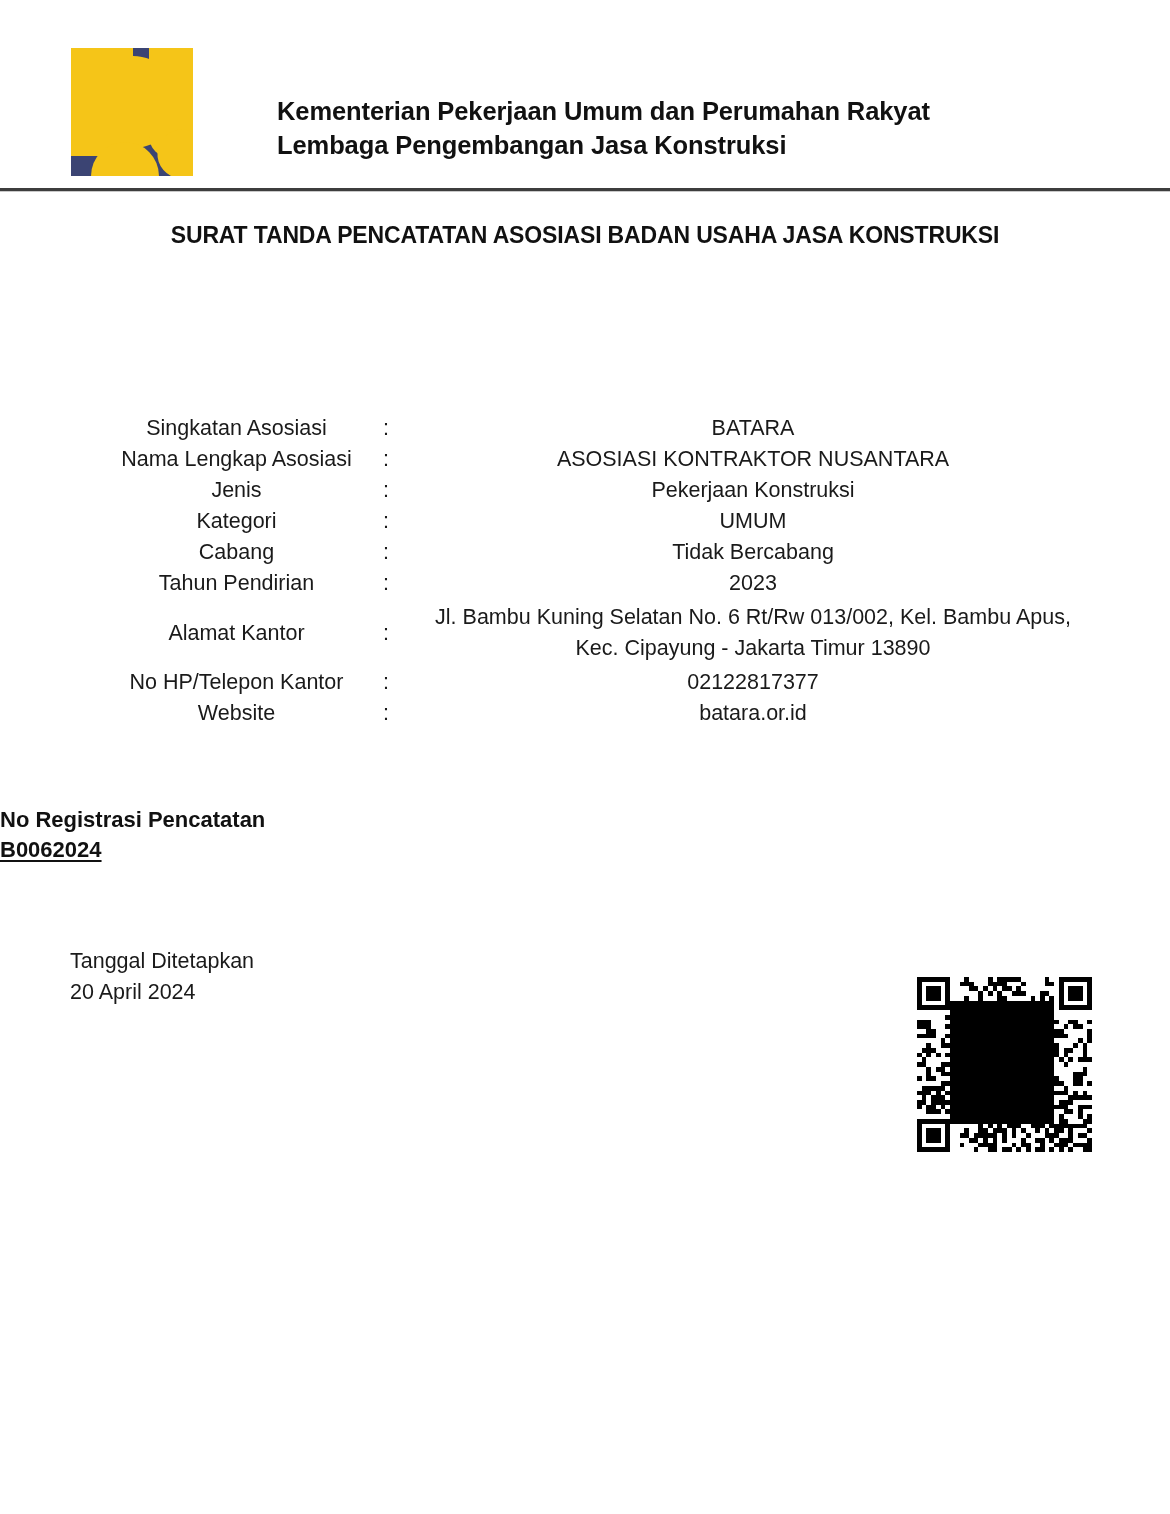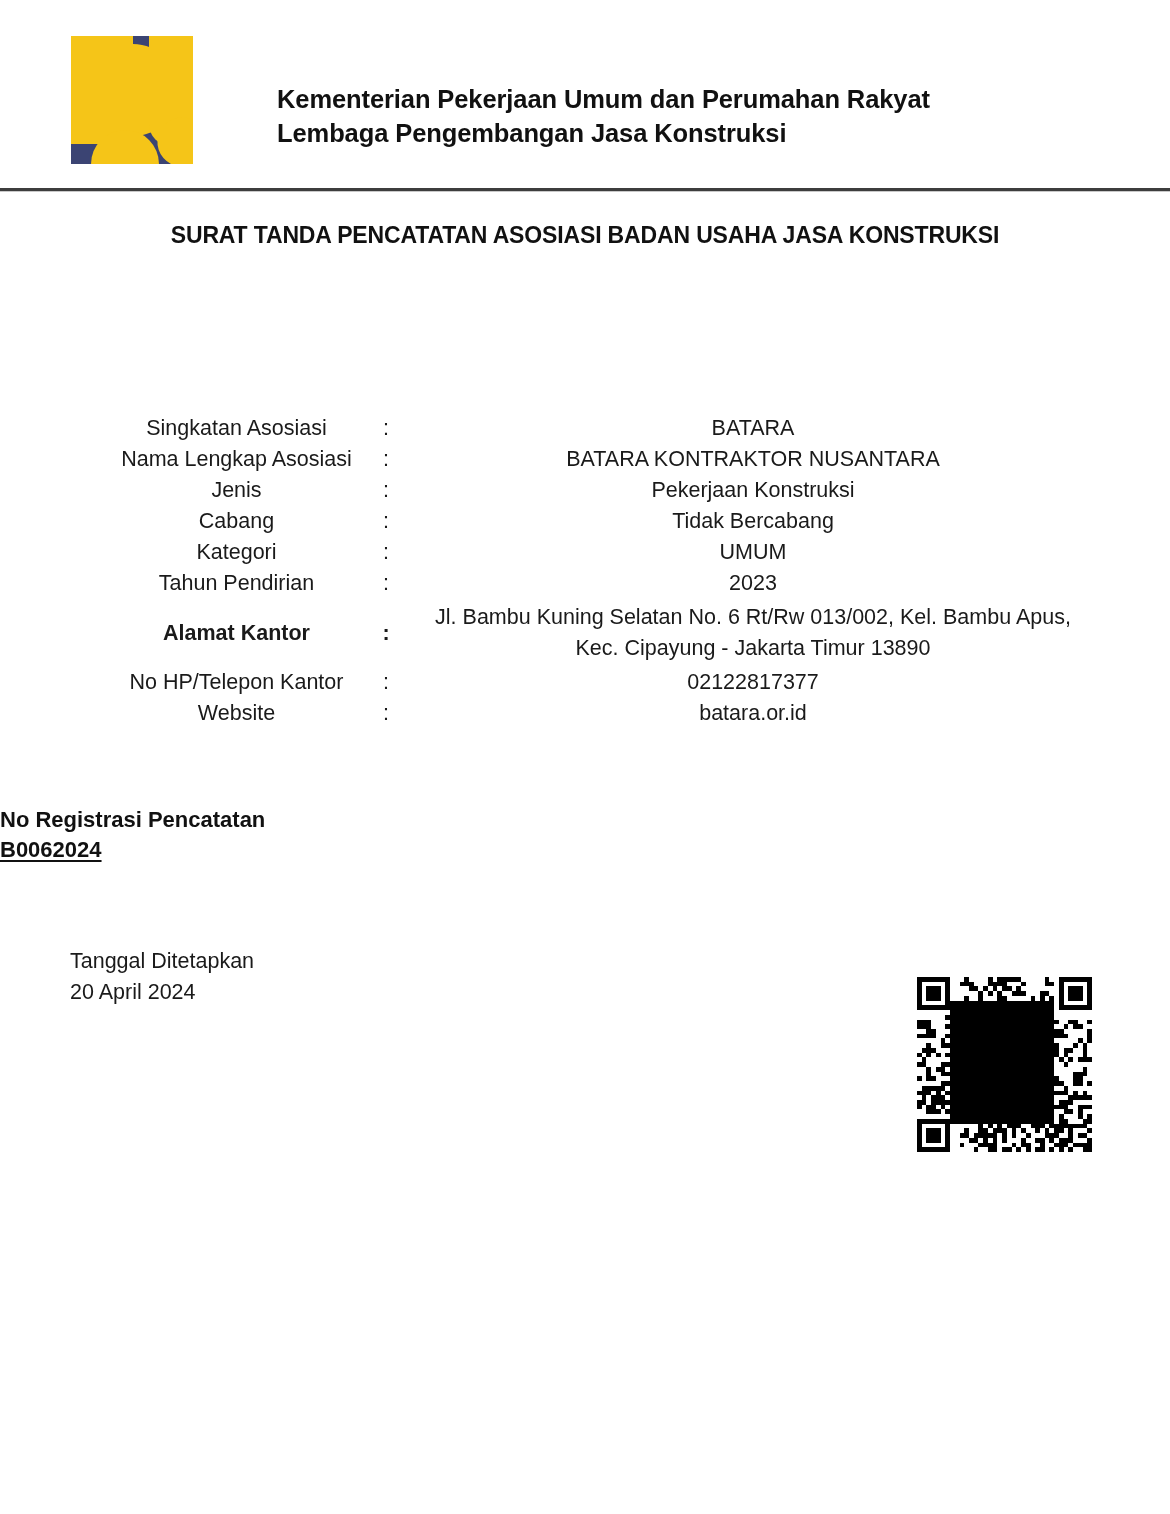--- a/index.html
+++ b/index.html
@@ -18,21 +18,21 @@
     height: 1514px;
     background: #ffffff;
     overflow: hidden;
     box-sizing: border-box;
   }
 
   
   .header {
     position: absolute;
     left: 0;
-    top: 0;
+    top: 12px;
     width: 1170px;
     height: 134px;
   }
   .logo {
     position: absolute;
     left: 71px;
     top: 36px;
     width: 122px;
     height: 128px;
   }
@@ -103,21 +103,21 @@
     padding: 0;
     color: #1a1a1a;
   }
   .fields tr.tall td { padding-top: 3px; padding-bottom: 3px; }
   .fld-label { width: 271px; white-space: nowrap; }
   .fld-sep   { width: 28px; }
   .fld-value { width: 706px; }
   .fld-value .addr-line { display: block; }
   
   .fields tr.tall .fld-label,
-  .fields tr.tall .fld-sep { padding-top: 19px; font-weight: bold; }
+  .fields tr.tall .fld-sep { padding-top: 19px; }
 
   
   .reg-block {
     position: absolute;
     left: 0;
     top: 805px;
     width: 998px;
     text-align: left;
   }
   .reg-caption {
@@ -192,36 +192,36 @@
   <table class="fields">
     <tbody>
       <tr>
         <td class="fld-label">Singkatan Asosiasi</td>
         <td class="fld-sep">:</td>
         <td class="fld-value">BATARA</td>
       </tr>
       <tr>
         <td class="fld-label">Nama Lengkap Asosiasi</td>
         <td class="fld-sep">:</td>
-        <td class="fld-value">BATARA KONTRAKTOR NUSANTARA</td>
+        <td class="fld-value">ASOSIASI KONTRAKTOR NUSANTARA</td>
       </tr>
       <tr>
         <td class="fld-label">Jenis</td>
         <td class="fld-sep">:</td>
         <td class="fld-value">Pekerjaan Konstruksi</td>
       </tr>
       <tr>
+        <td class="fld-label">Kategori</td>
+        <td class="fld-sep">:</td>
+        <td class="fld-value">UMUM</td>
+      </tr>
+      <tr>
         <td class="fld-label">Cabang</td>
         <td class="fld-sep">:</td>
         <td class="fld-value">Tidak Bercabang</td>
-      </tr>
-      <tr>
-        <td class="fld-label">Kategori</td>
-        <td class="fld-sep">:</td>
-        <td class="fld-value">UMUM</td>
       </tr>
       <tr>
         <td class="fld-label">Tahun Pendirian</td>
         <td class="fld-sep">:</td>
         <td class="fld-value">2023</td>
       </tr>
       <tr class="tall">
         <td class="fld-label">Alamat Kantor</td>
         <td class="fld-sep">:</td>
         <td class="fld-value">

